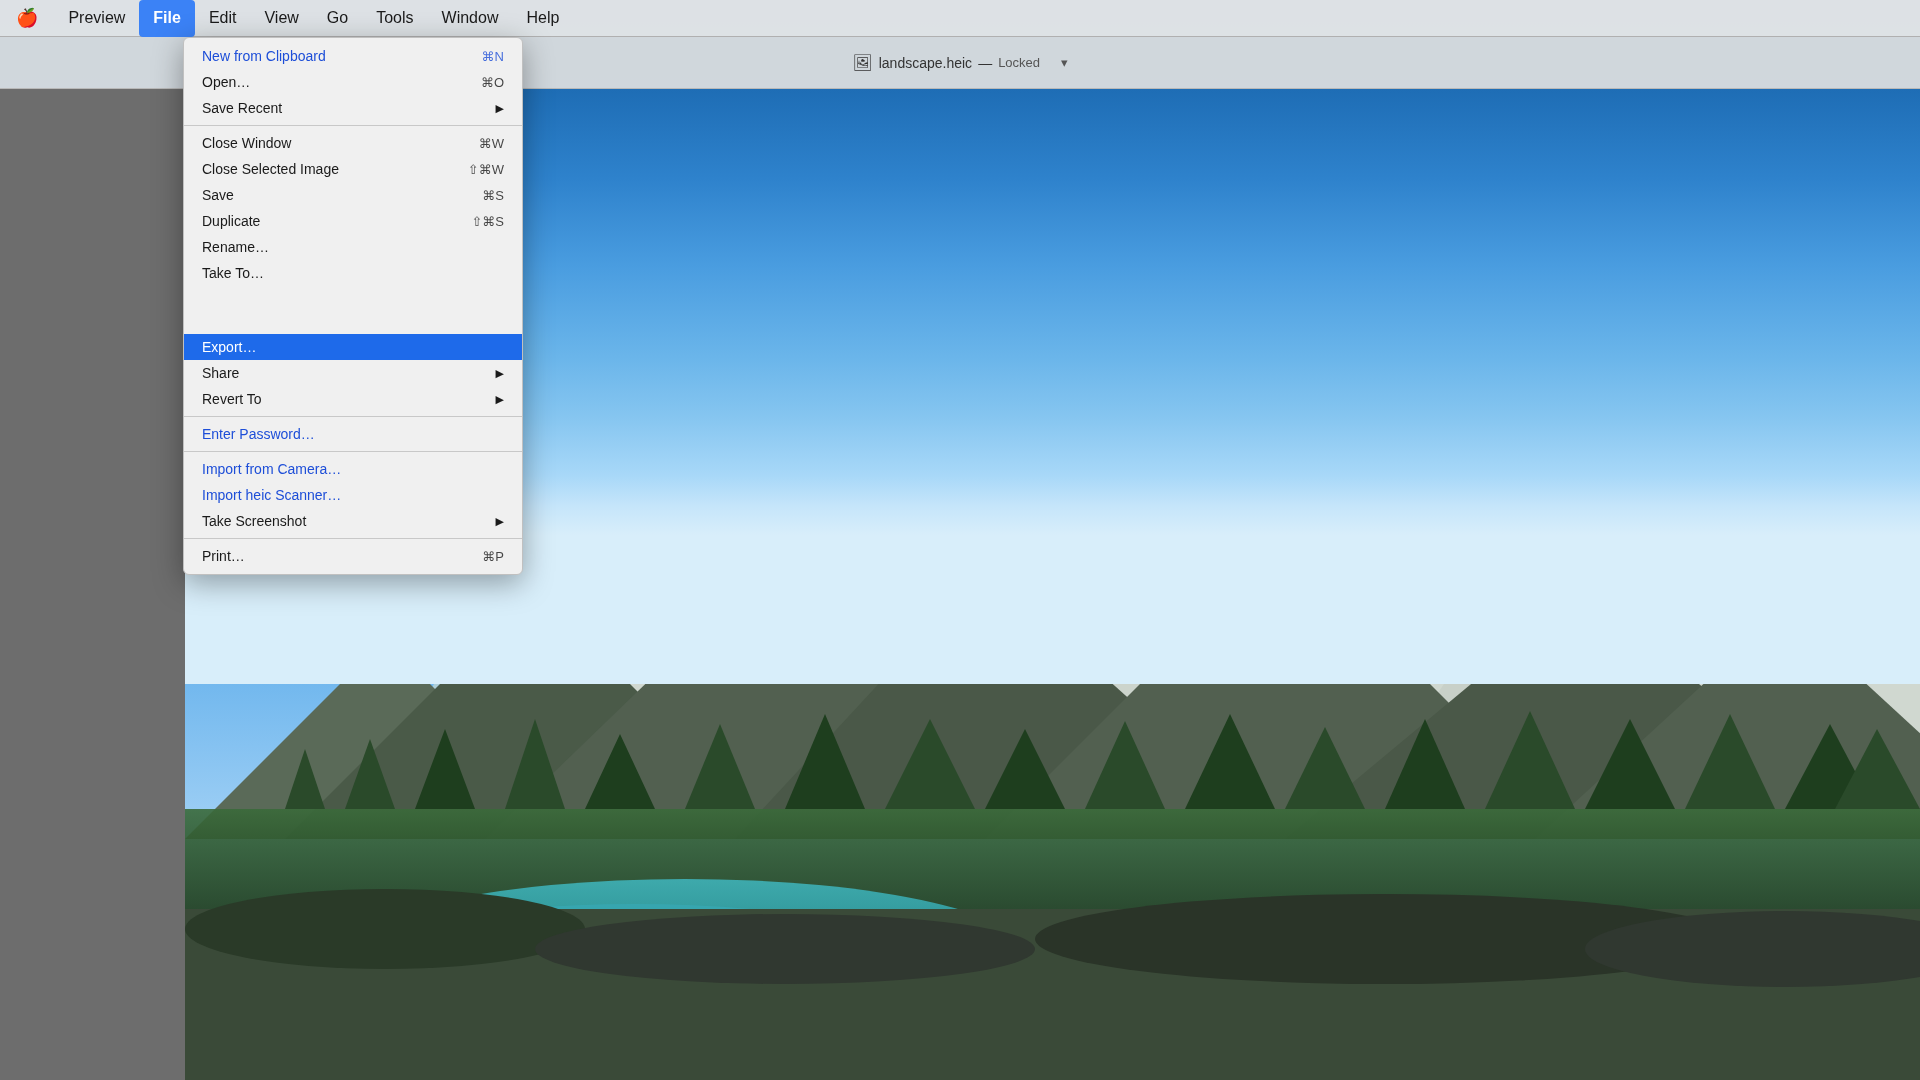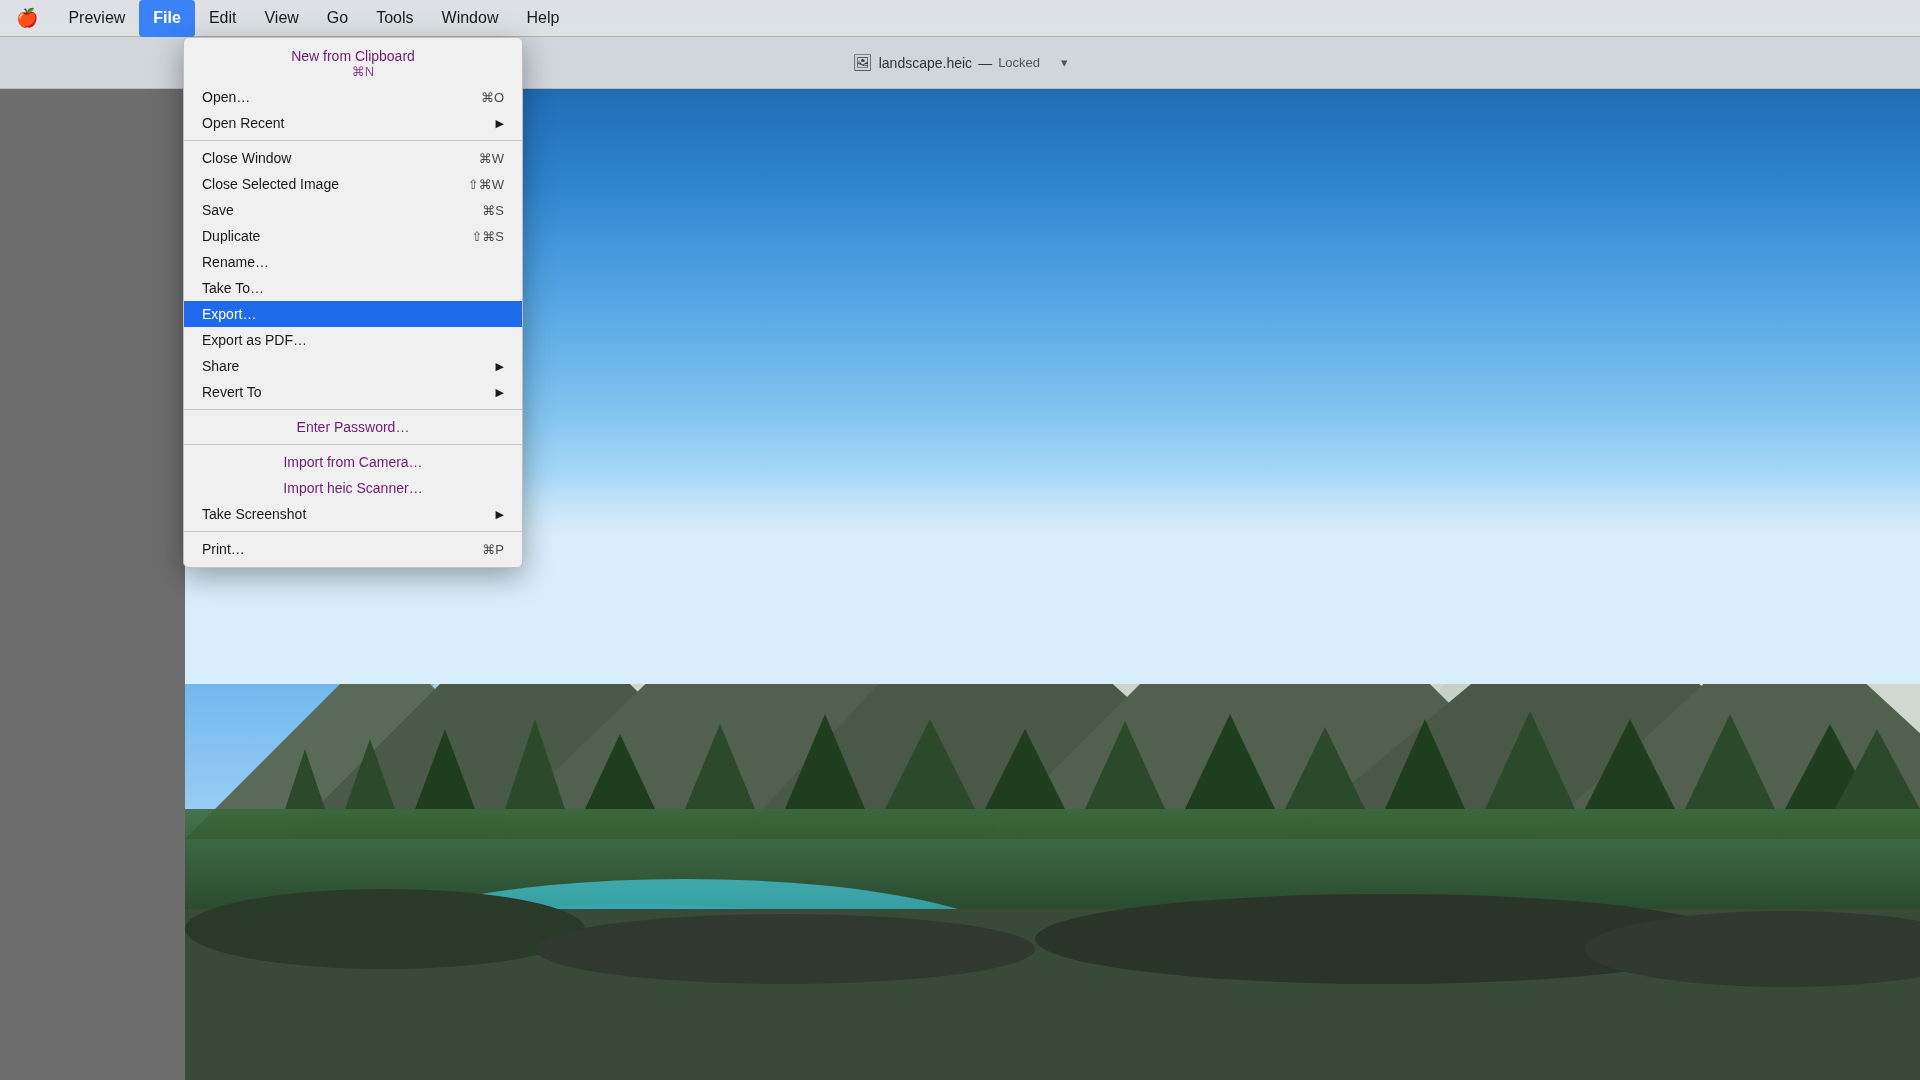--- a/index.html
+++ b/index.html
@@ -146,26 +146,26 @@
       font-size: 14px;
       color: #1a1a1a;
       cursor: pointer;
       user-select: none;
       min-height: 24px;
     }
 
     .menu-item.highlighted {
       background: #1e6aea;
       color: white;
+      margin-top: 48px;
     }
 
     .menu-item.disabled {
-      color: #701a75;
+      color: #1d4ed8;
       cursor: default;
-      flex-direction: column;
     }
 
     .menu-item-label {
       flex: 1;
     }
 
     .menu-item-shortcut {
       font-size: 13px;
       color: inherit;
       margin-left: 20px;
@@ -378,21 +378,21 @@
     <span class="menu-item-label">New from Clipboard</span>
     <span class="menu-item-shortcut">⌘N</span>
   </div>
 
   <div class="menu-item">
     <span class="menu-item-label">Open…</span>
     <span class="menu-item-shortcut">⌘O</span>
   </div>
 
   <div class="menu-item">
-    <span class="menu-item-label">Open Recent</span>
+    <span class="menu-item-label">Save Recent</span>
     <span class="menu-item-arrow">▶</span>
   </div>
 
   <div class="menu-separator"></div>
 
   <div class="menu-item">
     <span class="menu-item-label">Close Window</span>
     <span class="menu-item-shortcut">⌘W</span>
   </div>
 
@@ -416,23 +416,20 @@
   </div>
 
   <div class="menu-item">
     <span class="menu-item-label">Take To…</span>
   </div>
 
   <div class="menu-item highlighted">
     <span class="menu-item-label">Export…</span>
   </div>
 
-  <div class="menu-item">
-    <span class="menu-item-label">Export as PDF…</span>
-  </div>
 
   <div class="menu-item">
     <span class="menu-item-label">Share</span>
     <span class="menu-item-arrow">▶</span>
   </div>
 
   <div class="menu-item">
     <span class="menu-item-label">Revert To</span>
     <span class="menu-item-arrow">▶</span>
   </div>

